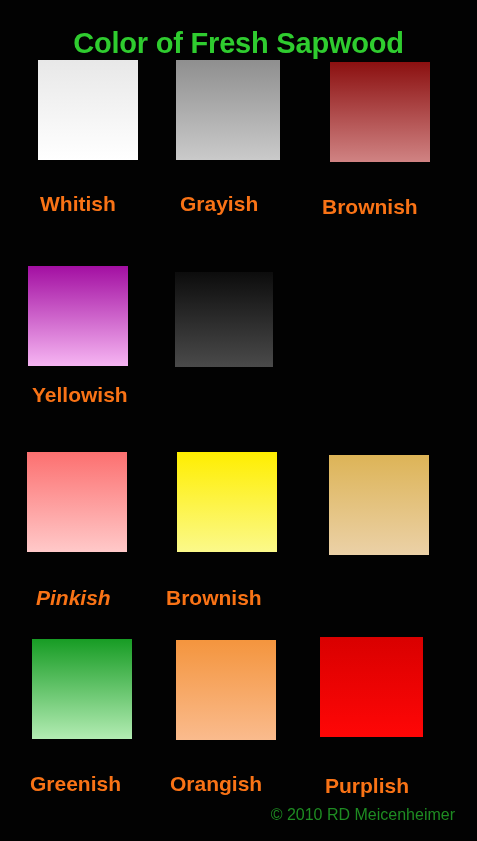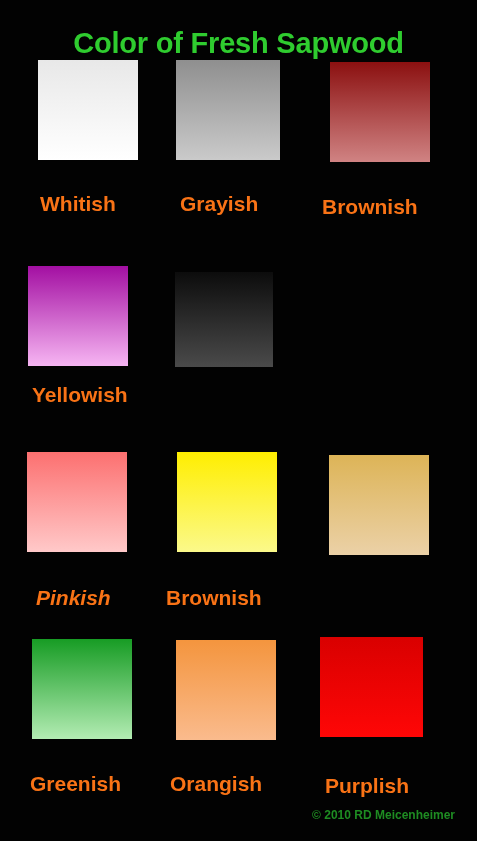--- a/index.html
+++ b/index.html
@@ -55,22 +55,22 @@
     white-space: nowrap;
   }
   #copyright {
     position: absolute;
     left: 0;
     top: 808px;
     width: 455px;
     text-align: right;
     color: #1e8c22;
     font-family: "Liberation Sans", sans-serif;
-    font-weight: bold;
-    font-size: 12px;
+    font-weight: normal;
+    font-size: 16px;
     line-height: 14px;
     white-space: nowrap;
   }
 </style>
 </head>
 <body style="background: rgb(2, 2, 2);">
 
 <div id="figure" style="background: rgb(2, 2, 2);">
 
   <div id="page-title">Color of Fresh Sapwood</div>

